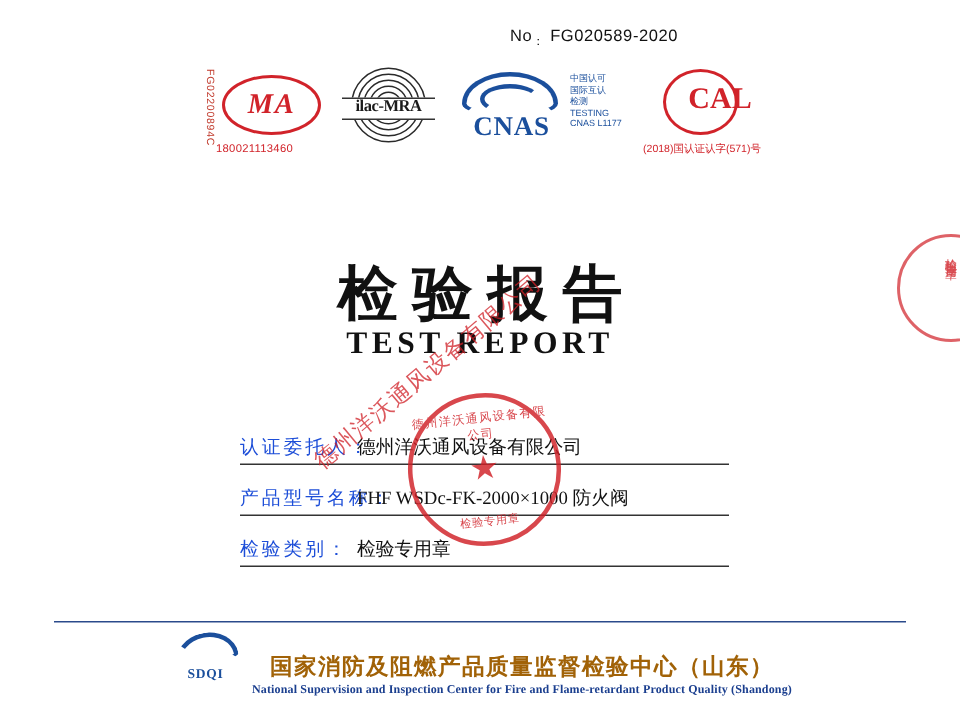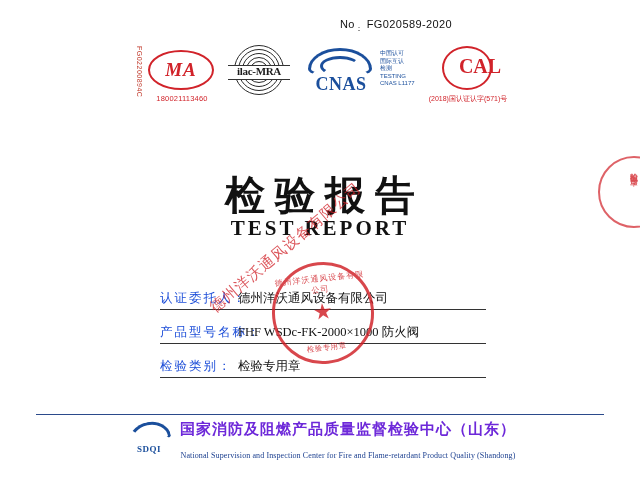--- a/index.html
+++ b/index.html
@@ -88,21 +88,21 @@
     font-style: italic;
     font-size: 19px;
     color: #d1232a;
     letter-spacing: 1px;
   }
   .cma .code {
     position: absolute;
     left: -4px;
     top: 44px;
     width: 76px;
-    text-align: center;
+    text-align: left;
     font-size: 7.5px;
     color: #d1232a;
     letter-spacing: 0.2px;
   }
 
   
   .ilac {
     position: absolute;
     left: 92px;
     top: 2px;
@@ -438,31 +438,33 @@
     font-family: "Liberation Serif", serif;
     font-weight: bold;
     font-size: 9px;
     color: #1b4f9c;
     letter-spacing: 0.5px;
   }
   .footer-cn {
     font-family: "Liberation Serif", serif;
     font-weight: bold;
     font-size: 15px;
-    color: #6d28d9;
+    color: #a16207;
     letter-spacing: 1px;
     white-space: nowrap;
+    margin-top: 15px;
   }
   .footer-en {
-    margin-top: 12px;
+    margin-top: 1px;
     font-family: "Liberation Serif", serif;
     font-size: 8px;
     color: #1b3f8f;
     letter-spacing: 0.1px;
     white-space: nowrap;
+    font-weight: bold;
   }
 </style>
 </head>
 <body>
 
 <div class="page">
 
   <div class="report-no">
     <span>No</span><span class="sub">：</span>
     <span>FG020589-2020</span>

